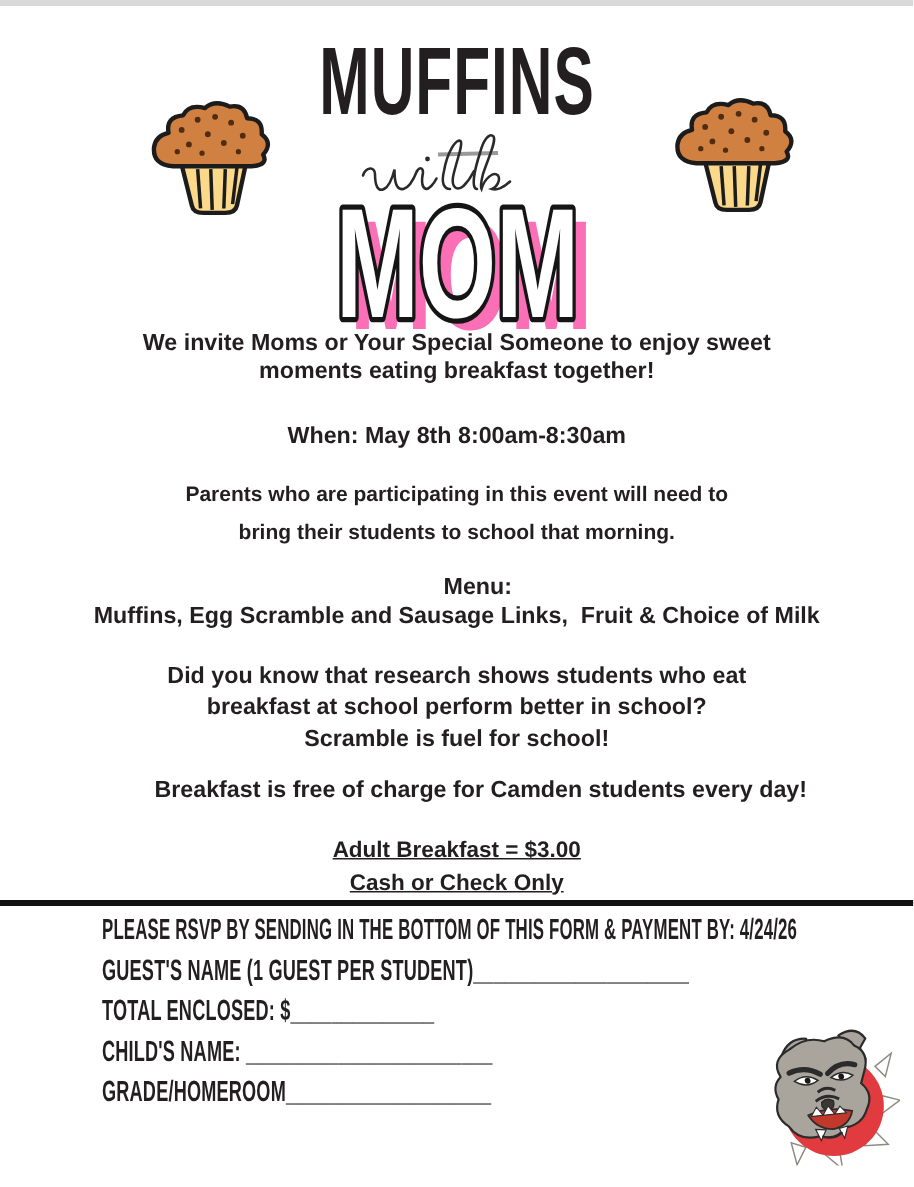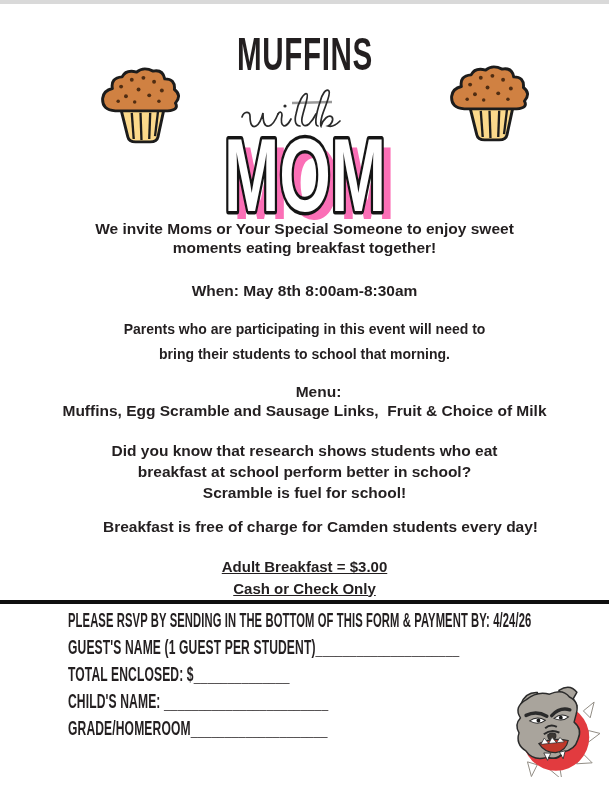--- a/index.html
+++ b/index.html
@@ -5,21 +5,21 @@
   html,body { margin:0; padding:0; background:#ffffff; }
   .page {
     position:relative; width:609px; height:791px; background:#ffffff;
     font-family:"Liberation Sans", sans-serif; color:#231f20; overflow:hidden;
   }
   .top-strip { position:absolute; top:0; left:0; width:609px; height:4px; background:#d9d9d9; }
   .cline { position:absolute; left:0; width:609px; text-align:center; font-weight:bold; }
   .body-txt { font-size:15.5px; line-height:19px; }
   .fact-txt { font-size:15.5px; line-height:21px; }
   
-  .title-top { top:22px; font-size:47px; line-height:64px; letter-spacing:1px; }
+  .title-top { top:22px; font-size:64px; line-height:64px; letter-spacing:1px; }
   .condense { display:inline-block; transform:scaleX(0.63); transform-origin:50% 50%; white-space:nowrap; }
   .script-with { top:84px; font-weight:normal; }
   .mom-wrap { position:absolute; top:131px; left:0; width:609px; text-align:center; }
   .intro { top:219px; }
   .when { top:281px; }
   .notice { top:317px; font-size:14px; line-height:25px; }
   .menu-label { top:382px;padding-left:14px; }
   .menu-line { top:401px; }
   .fact { top:440px; }
   .free { top:517px;padding-left:16px; }

